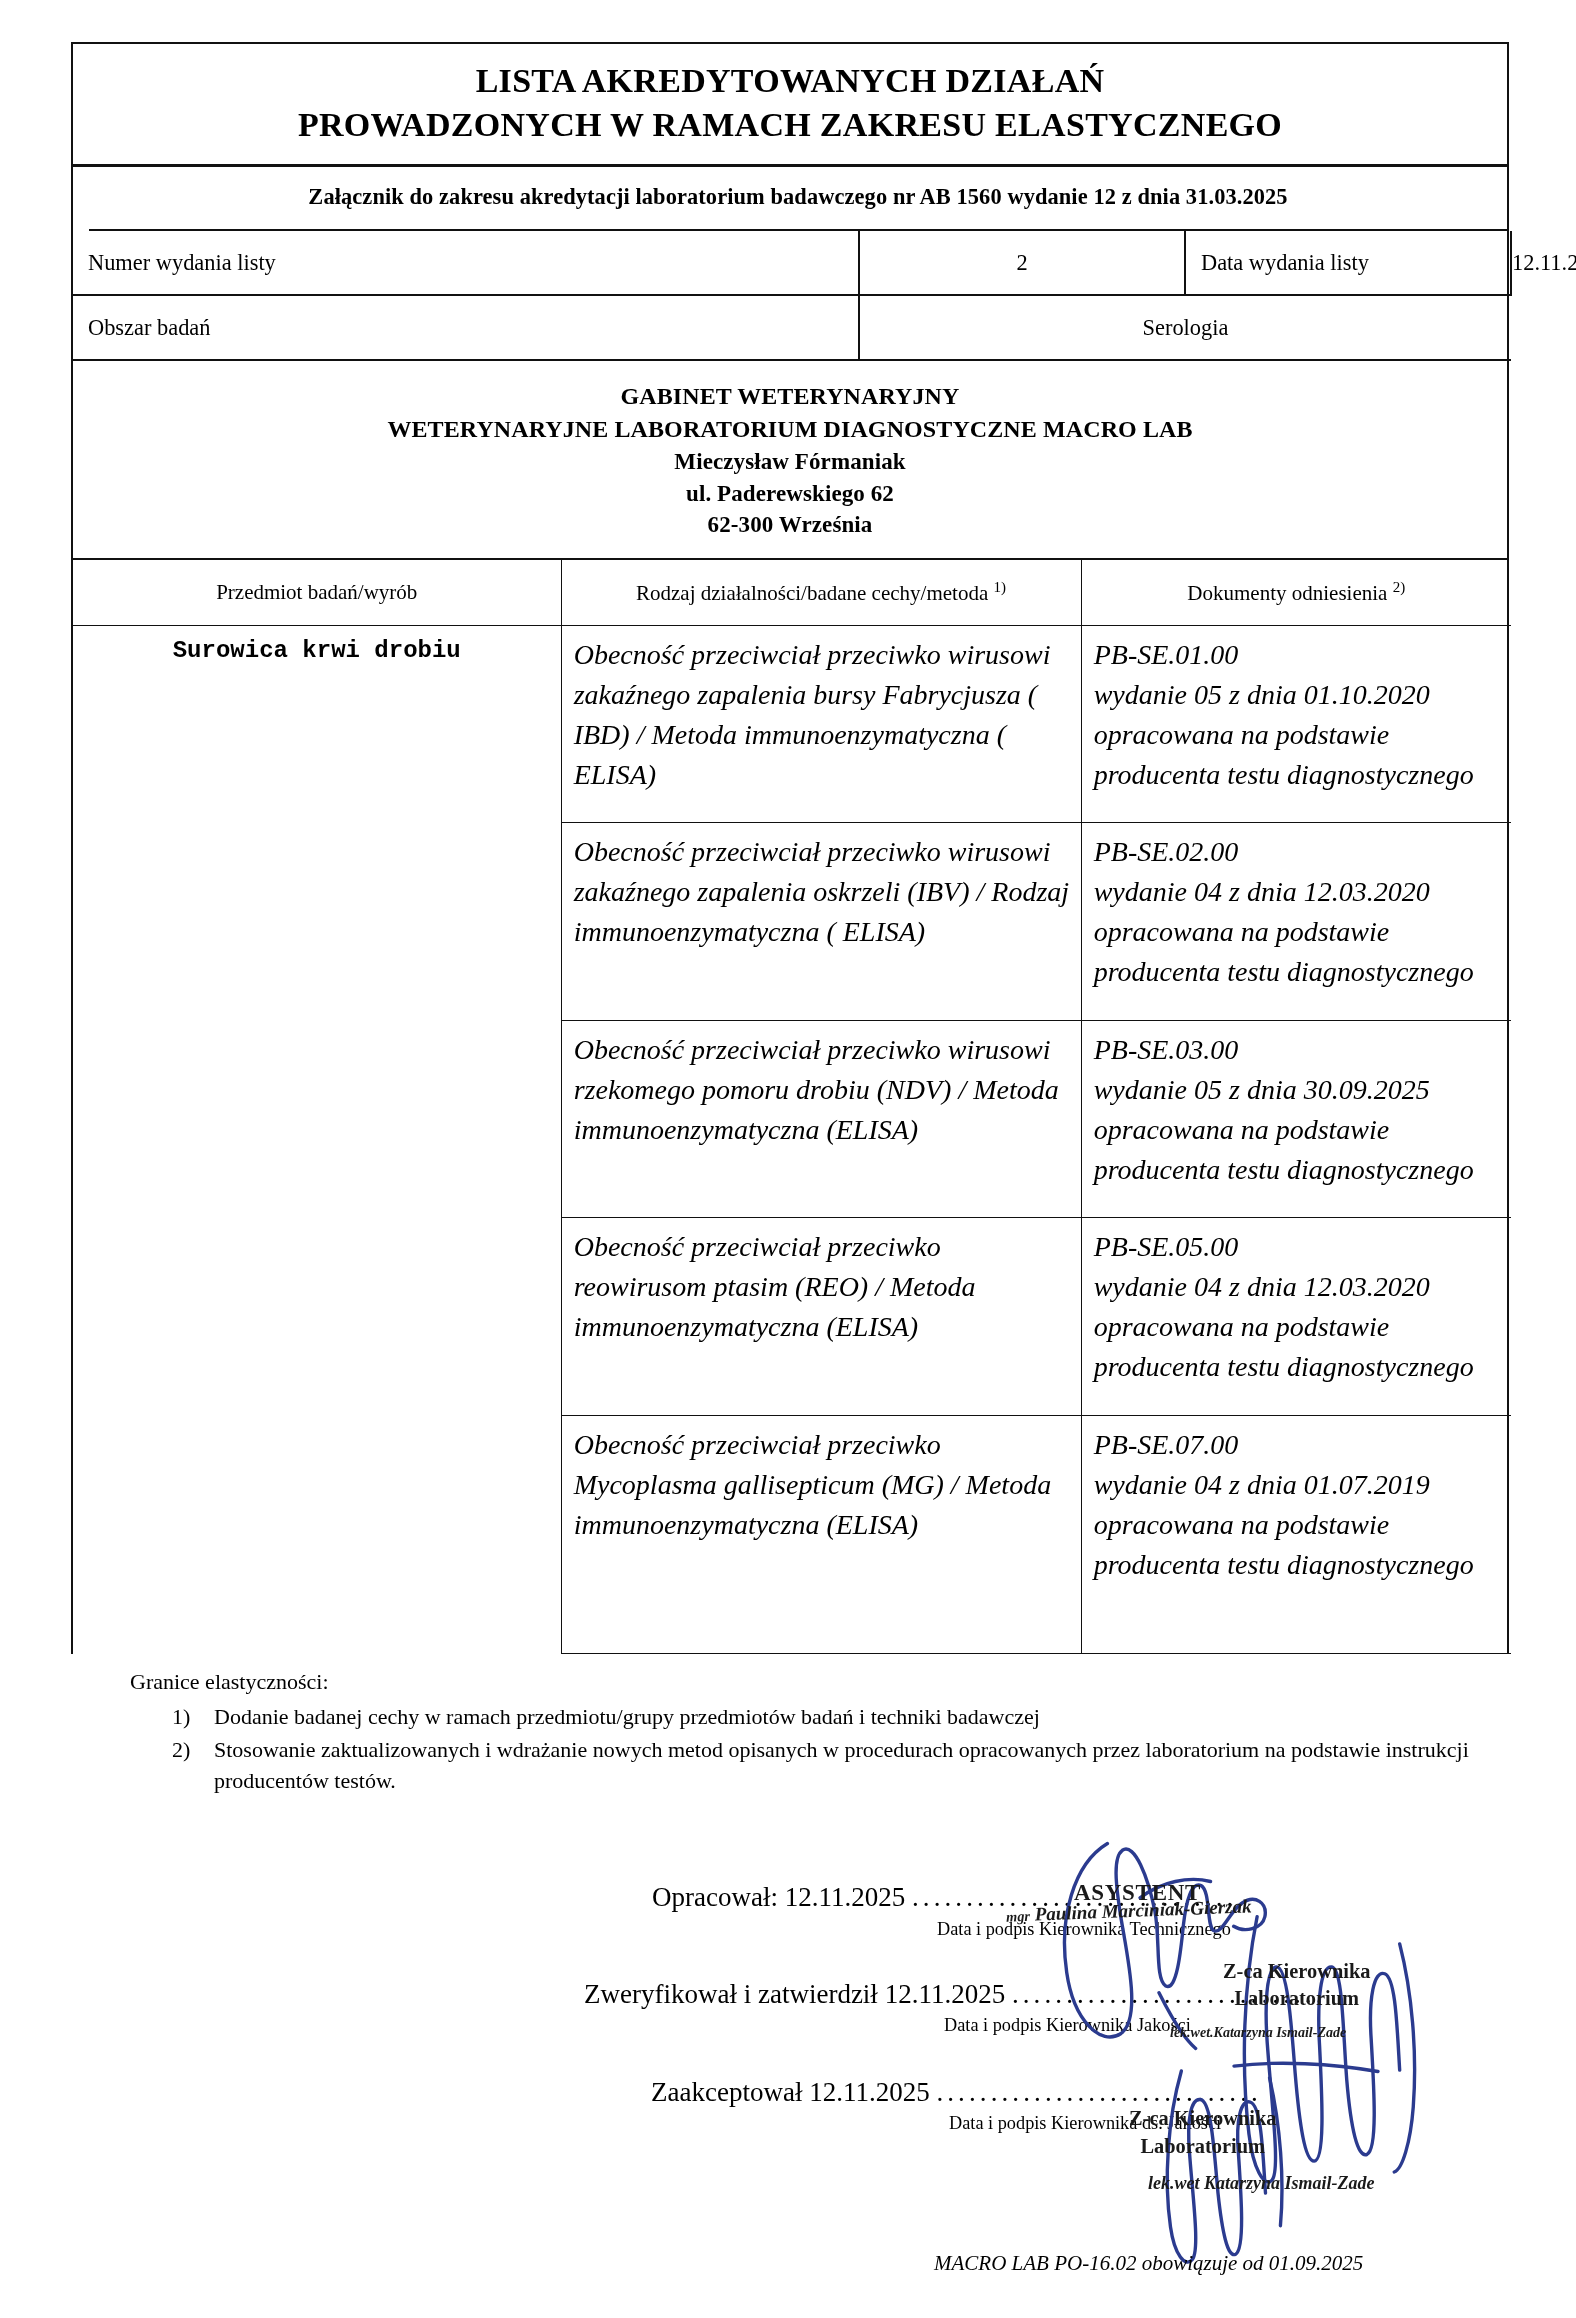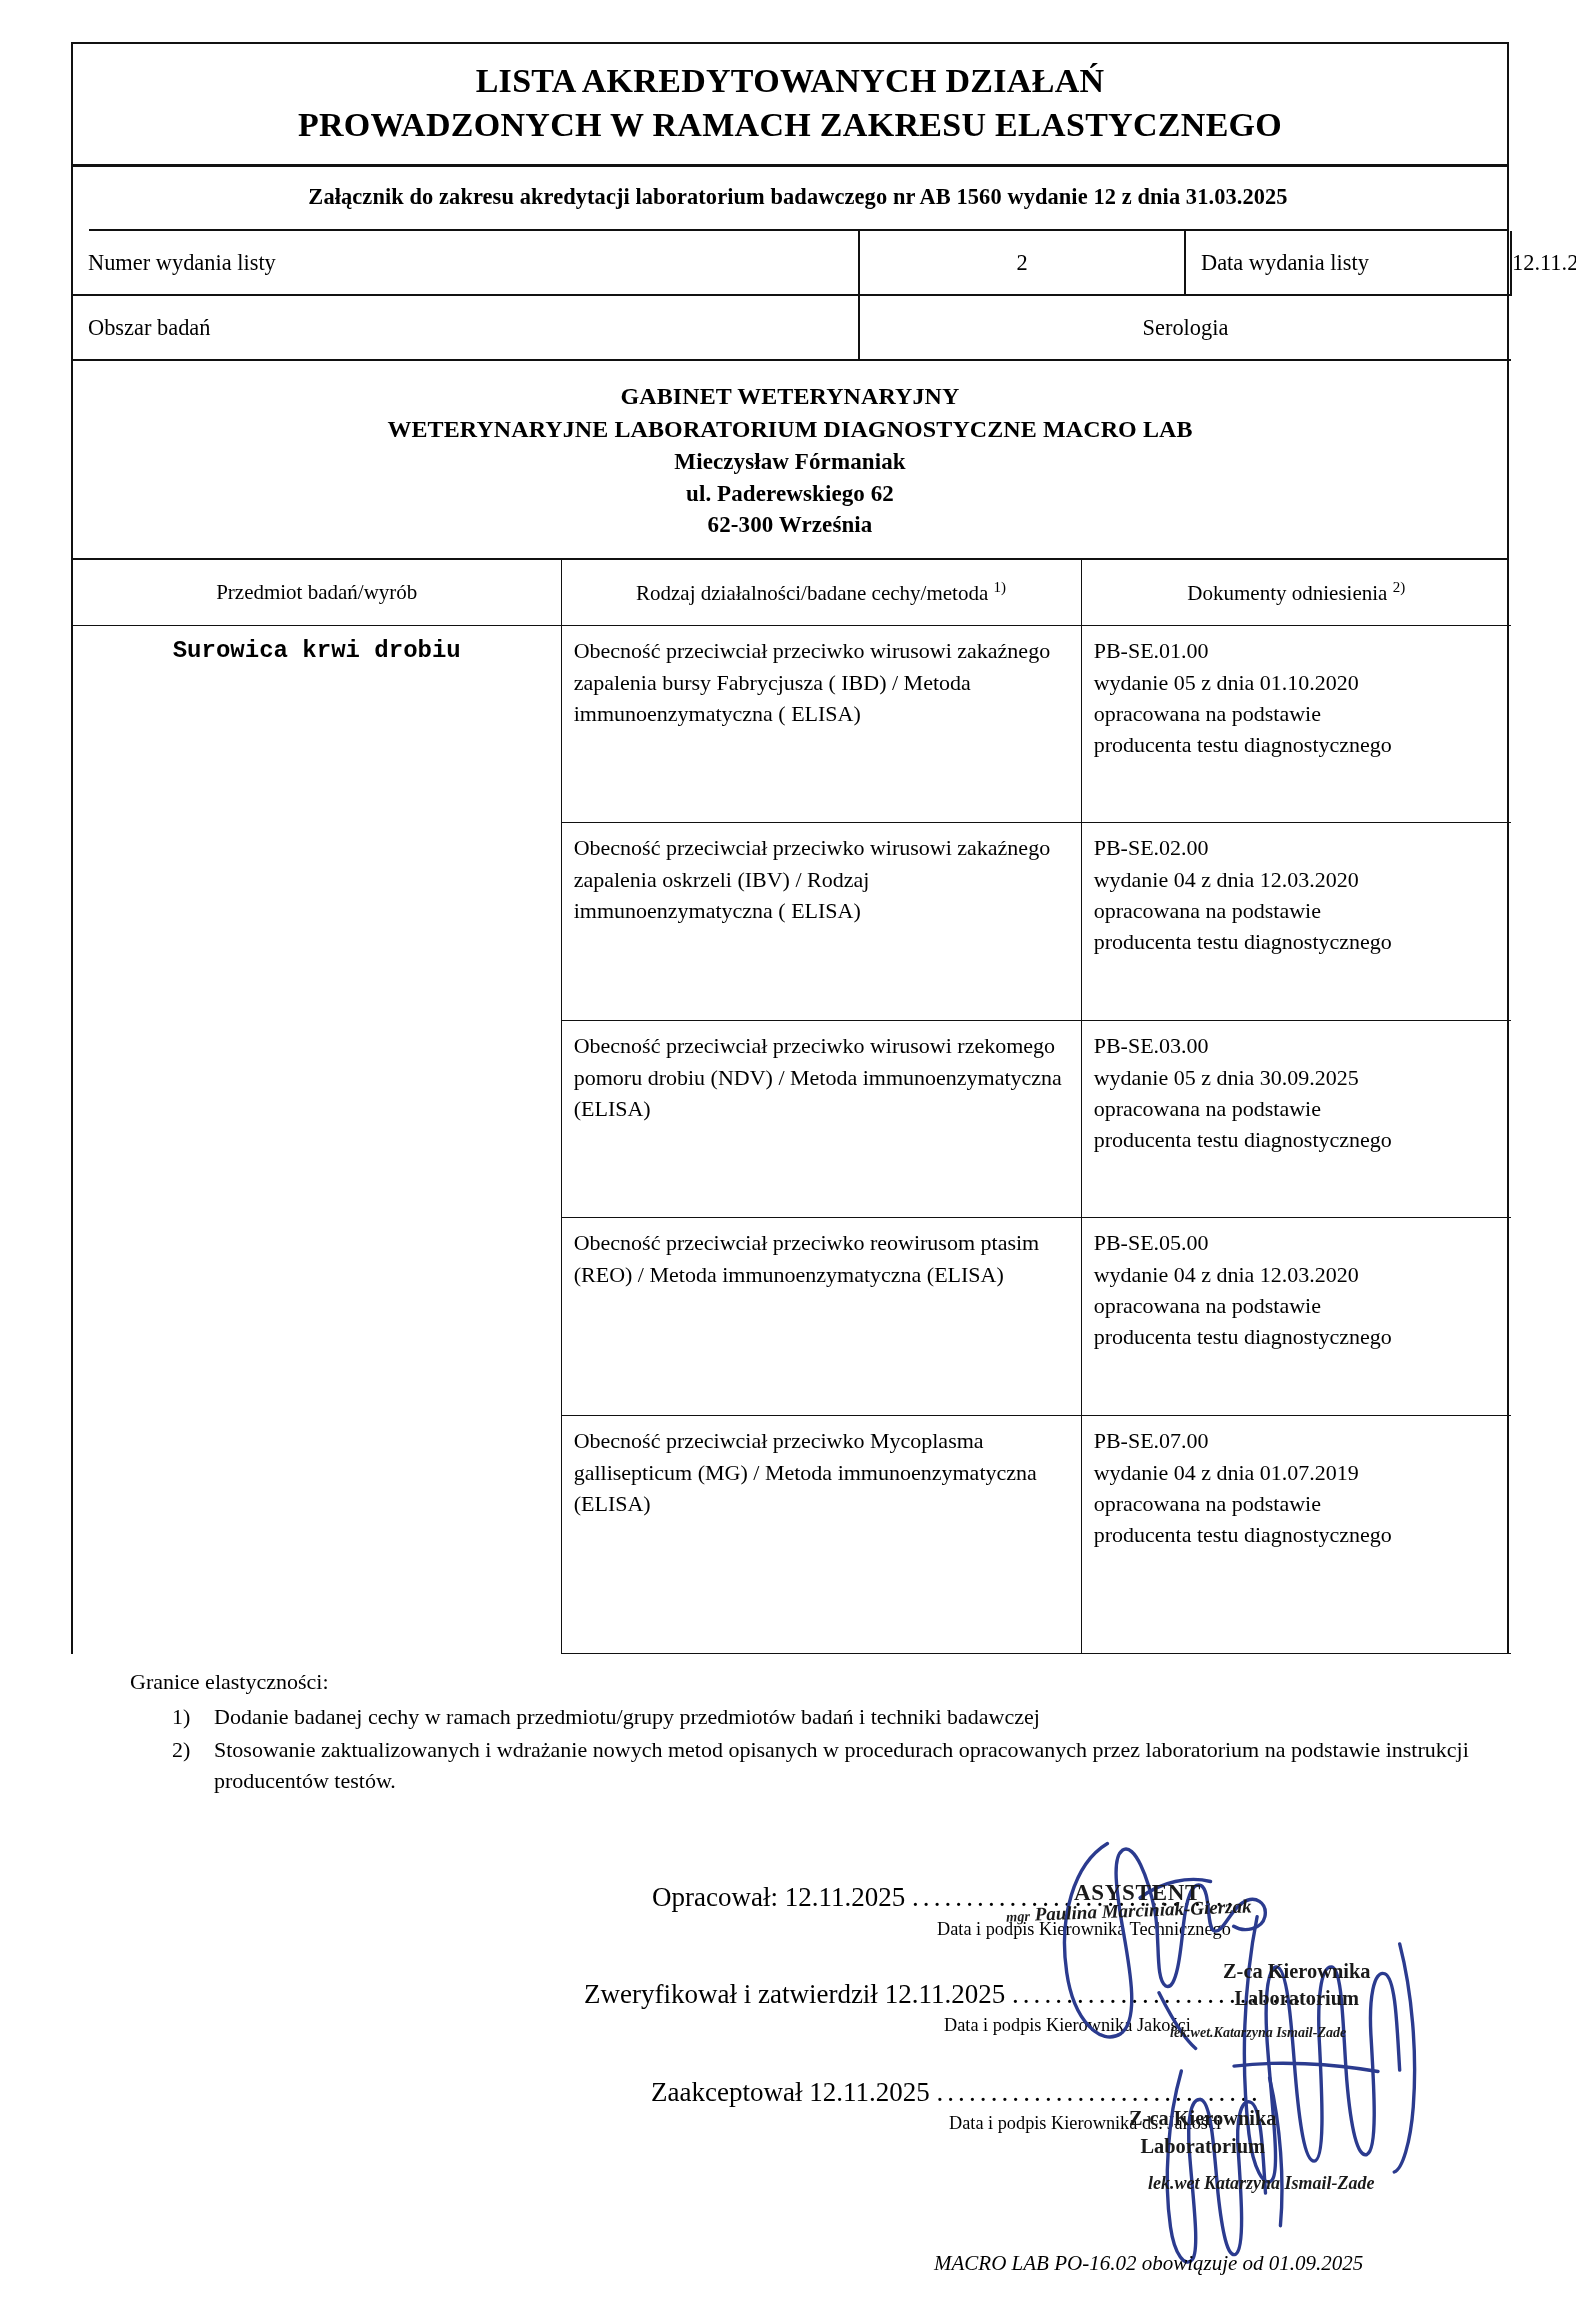--- a/index.html
+++ b/index.html
@@ -131,23 +131,24 @@
 
   .subject-cell {
     text-align: center;
     font-weight: bold;
     font-size: 24px;
     padding: 11px 6.8px 0 6.8px;
   }
   .subject-cell.blank { border-bottom: none !important; font-family: Liberation Mono, monospace; }
 
   .method-cell, .docs-cell {
-    font-size: 22px;
+    font-size: 28px;
     line-height: 1.42;
     padding: 9.5px 11px 12.2px 11px;
+    font-style: italic;
   }
   .method-cell { padding-left: 12.2px; }
   .docs-cell   { padding-left: 12.2px; }
 
   .row-h1 { height: 197px; }
   .row-h2 { height: 198px; }
   .row-h3 { height: 197px; }
   .row-h4 { height: 198px; }
   .row-h5 { height: 238px; }
 

